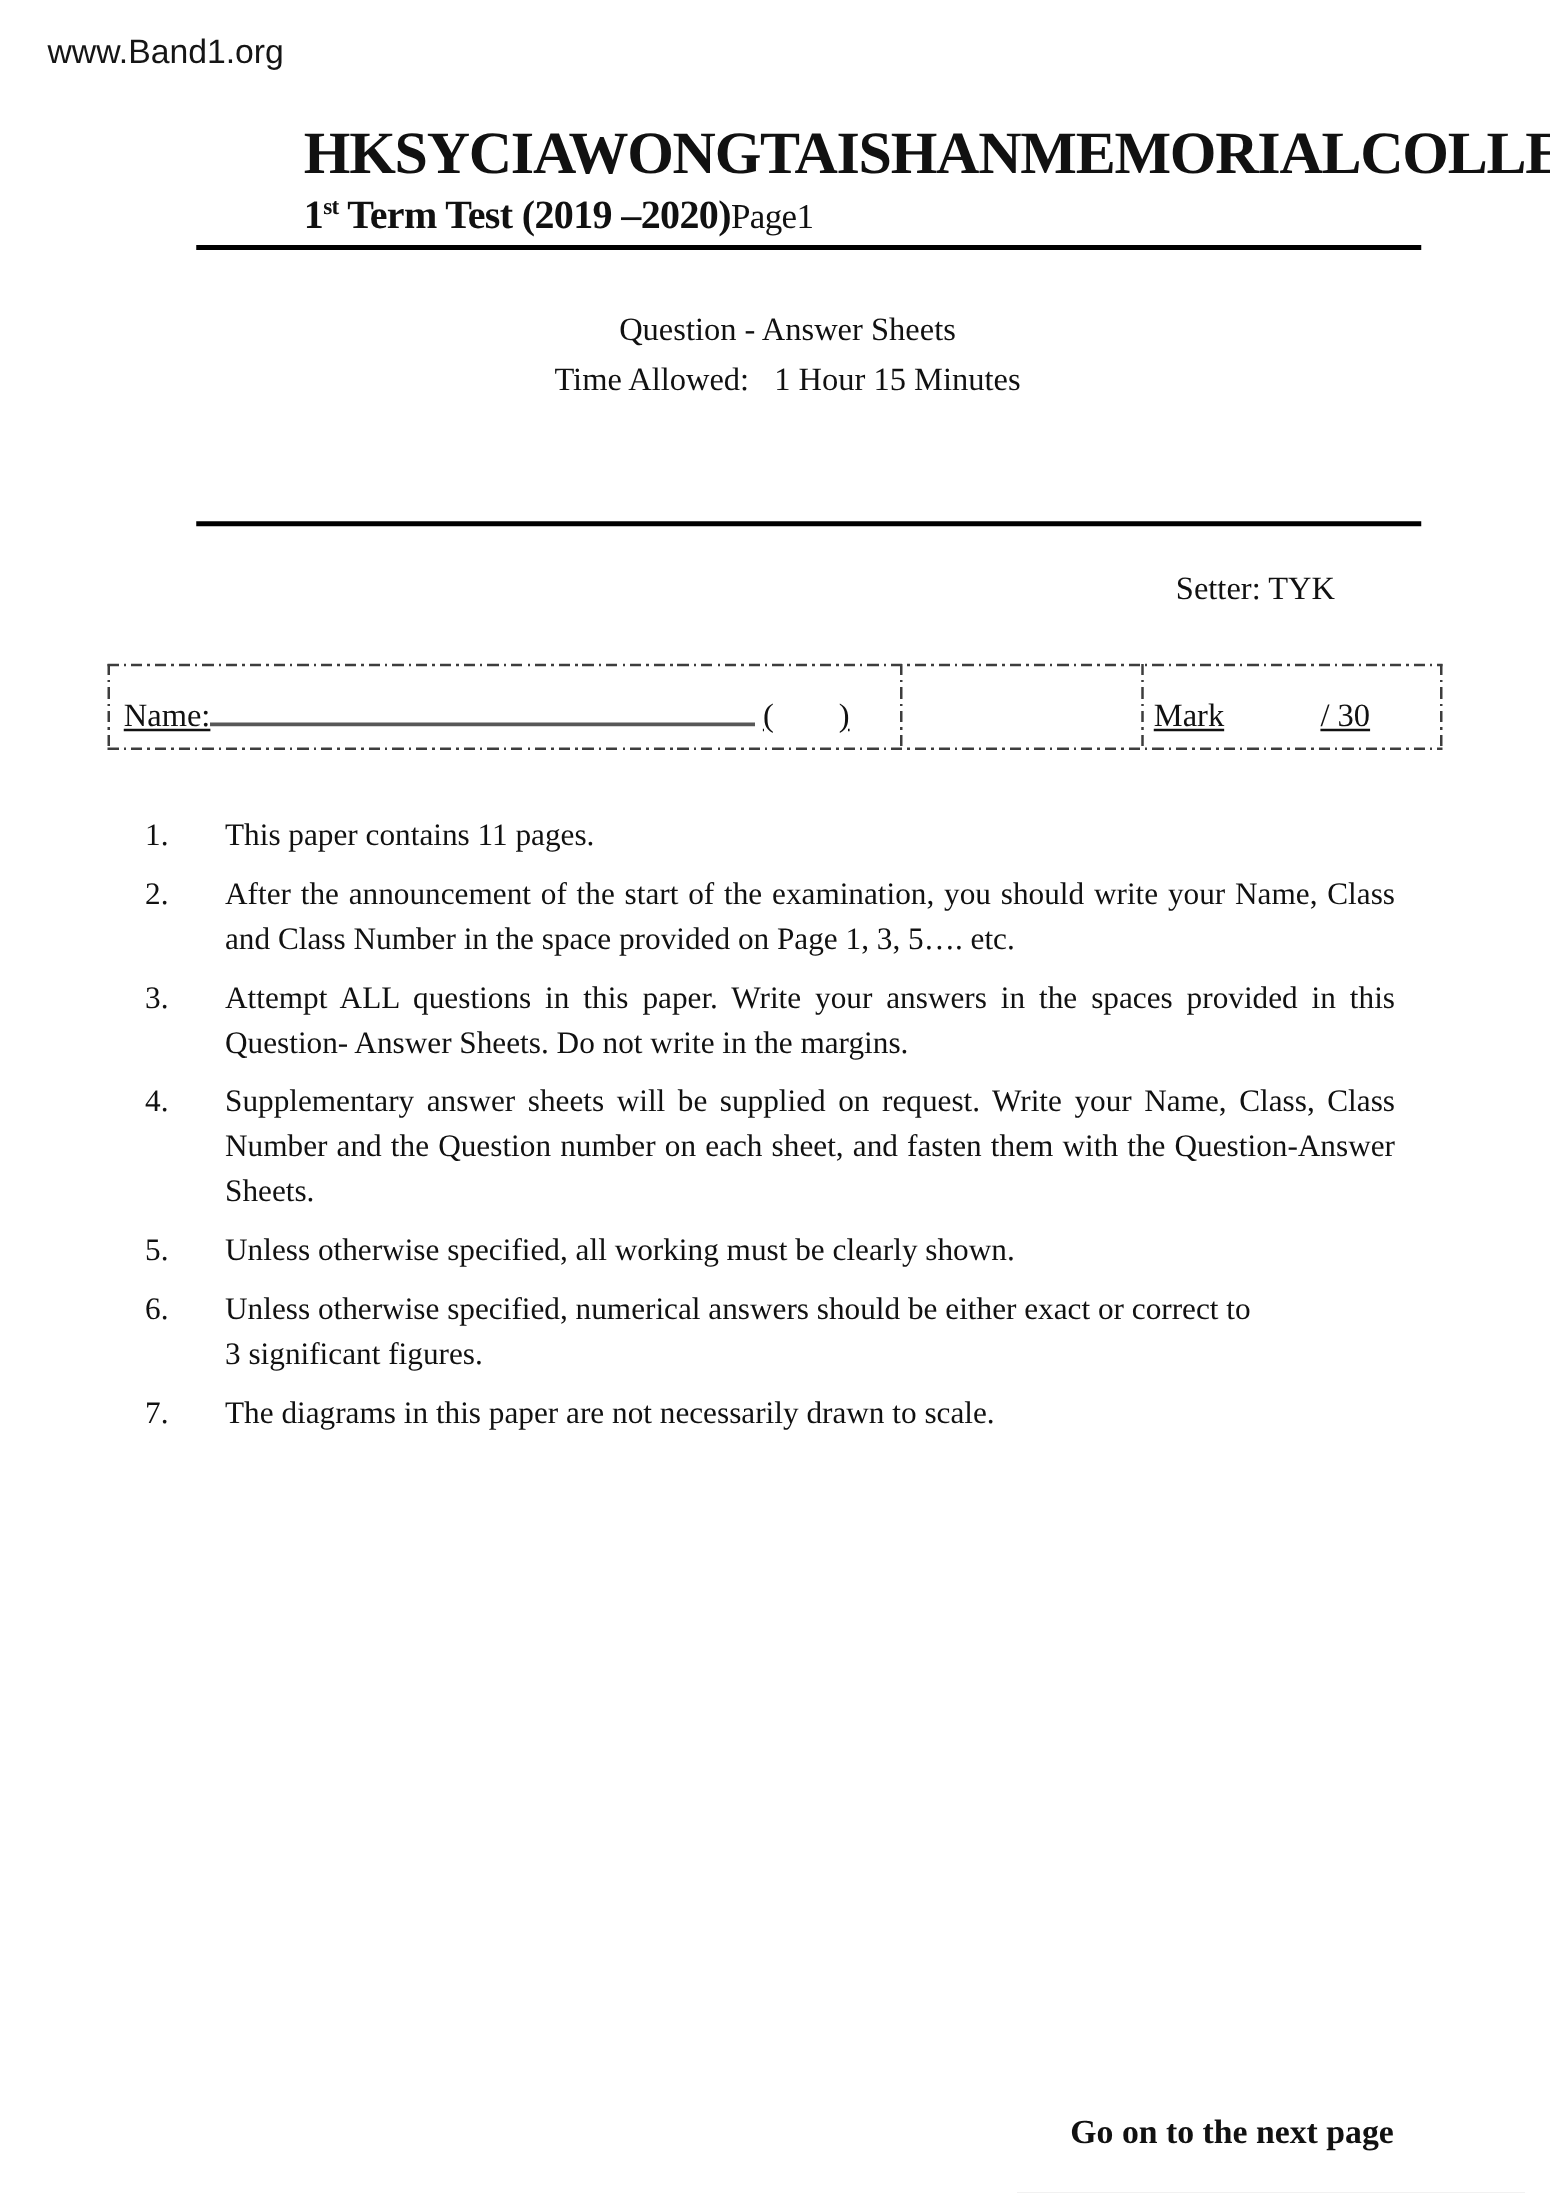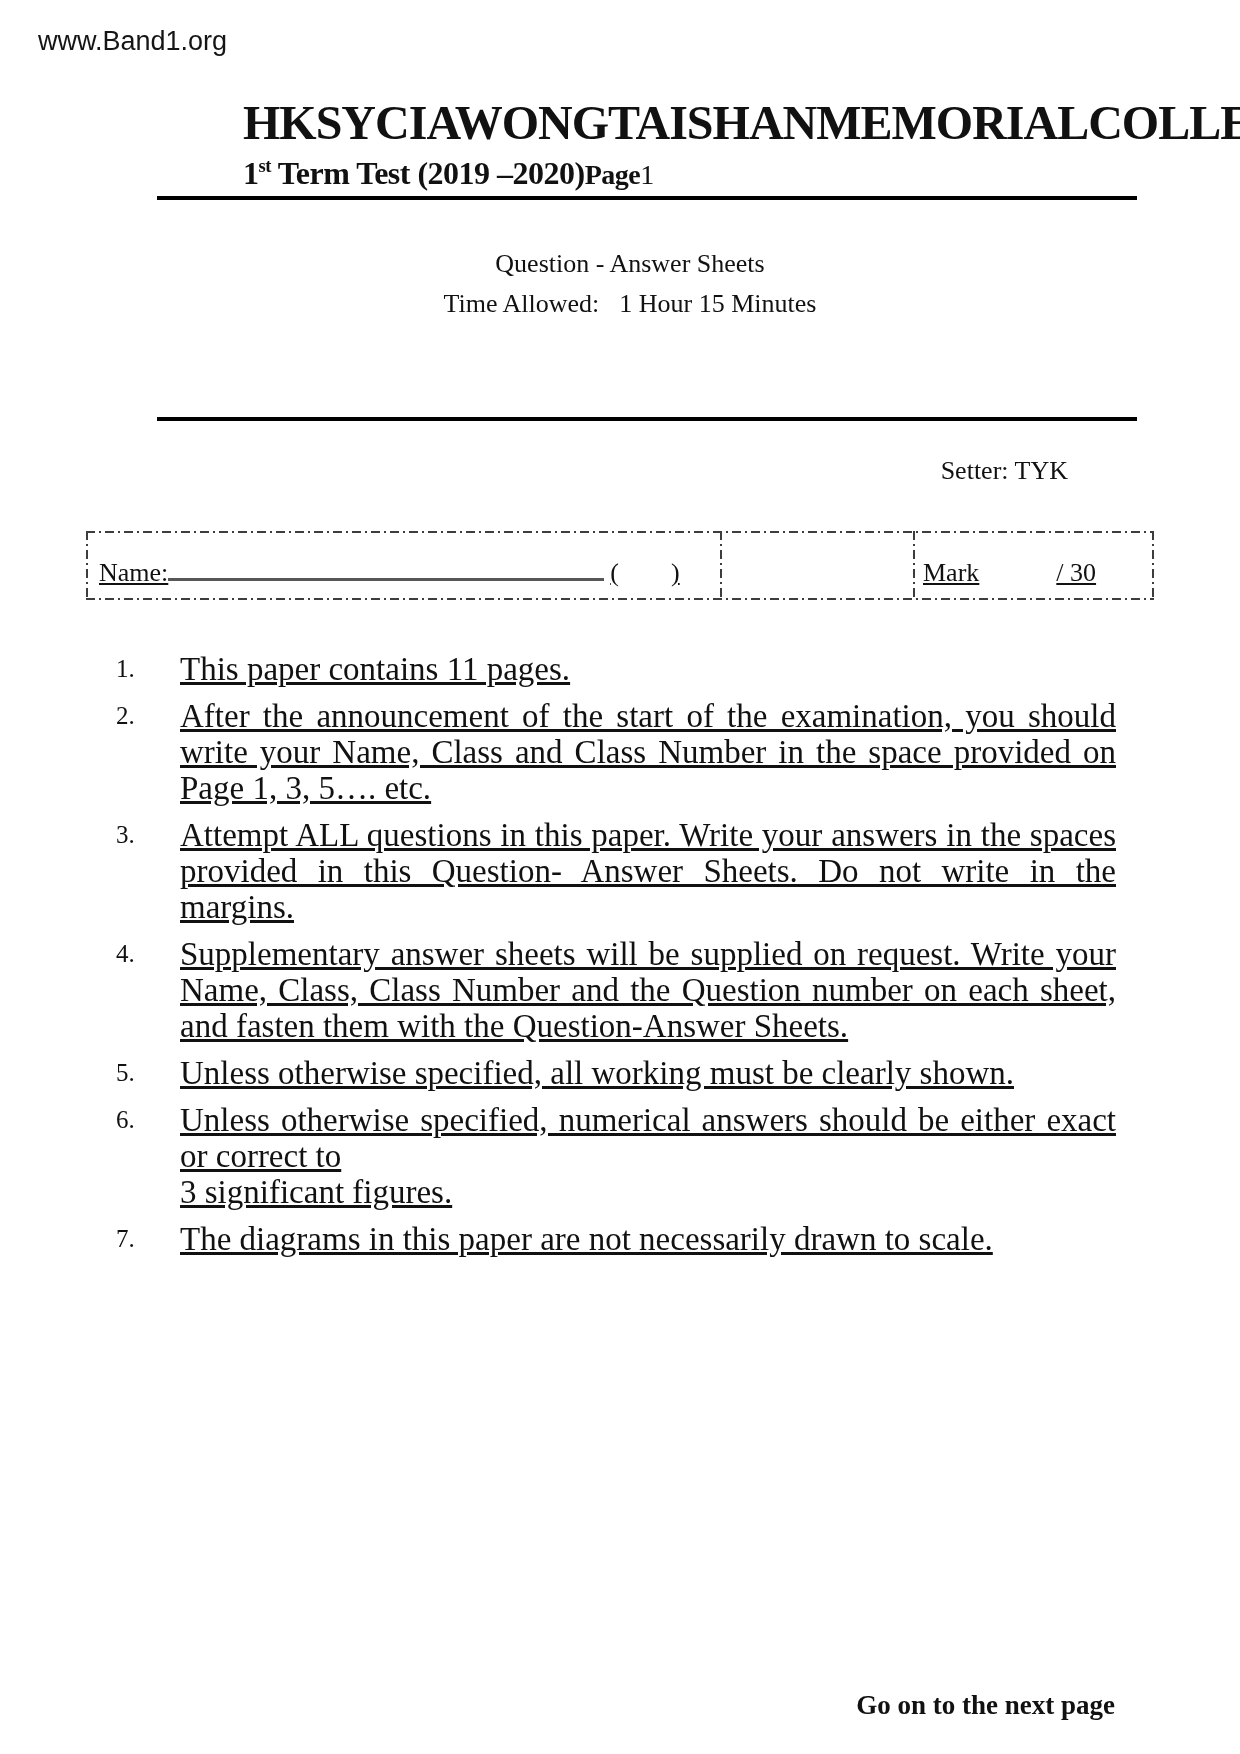--- a/index.html
+++ b/index.html
@@ -19,21 +19,21 @@
     font-family:"Liberation Sans","DejaVu Sans",sans-serif;
     font-size:27px; color:#151515;
   }
 
   .title-block { position:absolute; left:243px; top:102px; white-space:nowrap; }
   .school-name {
     font-size:48px; font-weight:bold; letter-spacing:-1px; line-height:42px;
   }
   .term-line { font-size:32px; font-weight:bold; letter-spacing:-0.5px; line-height:44px; }
   .term-line sup { font-size:0.58em; vertical-align:super; }
-  .term-page { font-size:28px; font-weight:bold; }
+  .term-page { font-size:28px; font-weight:normal; }
   .term-page-num { font-size:28px; font-weight:normal; }
 
   .rule { position:absolute; left:157px; width:980px; height:4px; background:#000; }
   .rule-1 { top:196px; }
   .rule-2 { top:417px; }
 
   .center-block {
     position:absolute; left:140px; top:244px; width:980px;
     text-align:center; font-size:26px; line-height:40px;
   }
@@ -70,22 +70,22 @@
   .fill-class { width:74px; }
   .sp-paren { display:inline-block; width:52px; }
   .sp-pre-paren { display:inline-block; width:6px; }
   .sp-mark { display:inline-block; width:77px; }
 
   
   .instructions { position:absolute; left:116px; top:651px; width:1000px; }
   .instr-item { display:flex; margin-bottom:11px; }
   .instr-num  { width:64px; flex:none; font-size:25px; line-height:36px; }
   .instr-text {
-    flex:1; font-size:33px; line-height:36px;
-    text-align:justify; white-space:pre-line;text-decoration:underline;
+    flex:1; font-size:25px; line-height:36px;
+    text-align:justify; white-space:pre-line;
   }
 
   .footer-note {
     position:absolute; top:1690px; right:125px;
     font-size:27px; font-weight:bold; white-space:nowrap;
   }
 </style>
 </head>
 <body>
 

